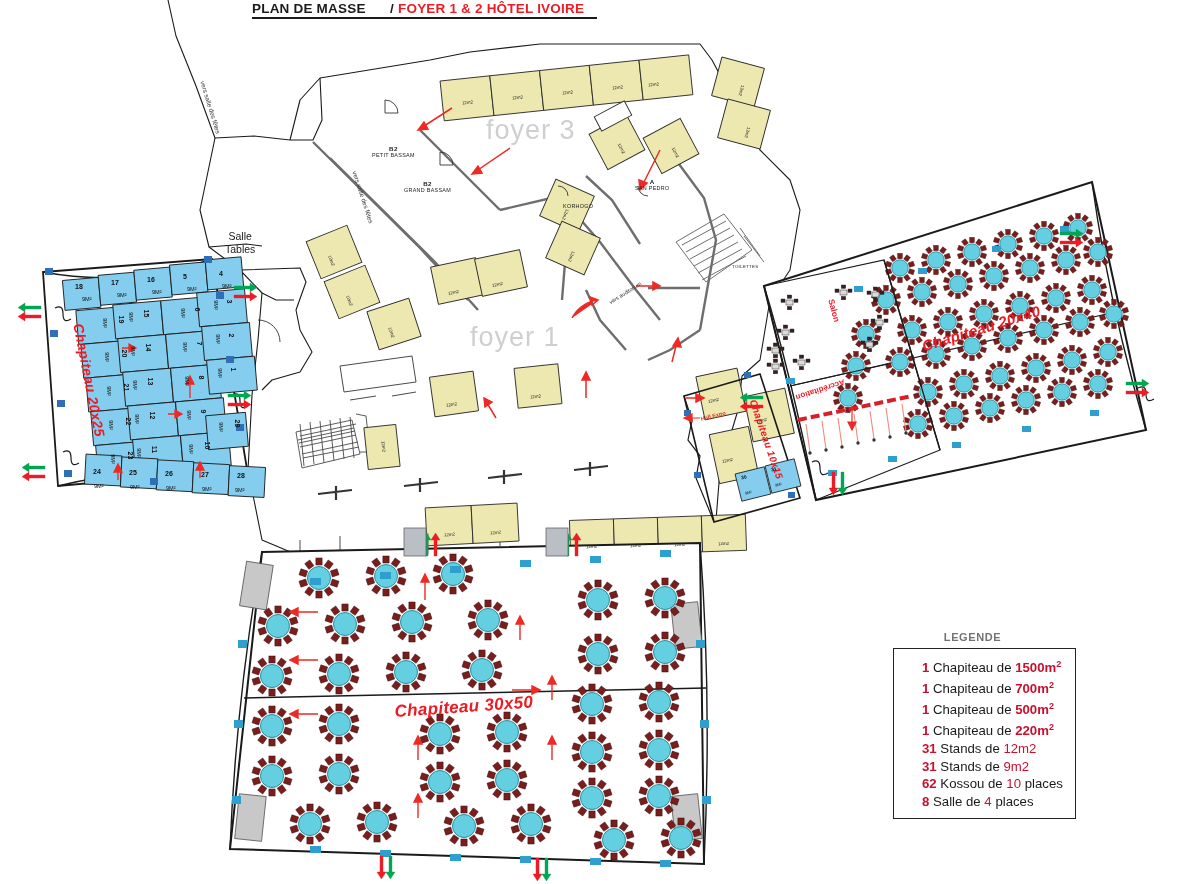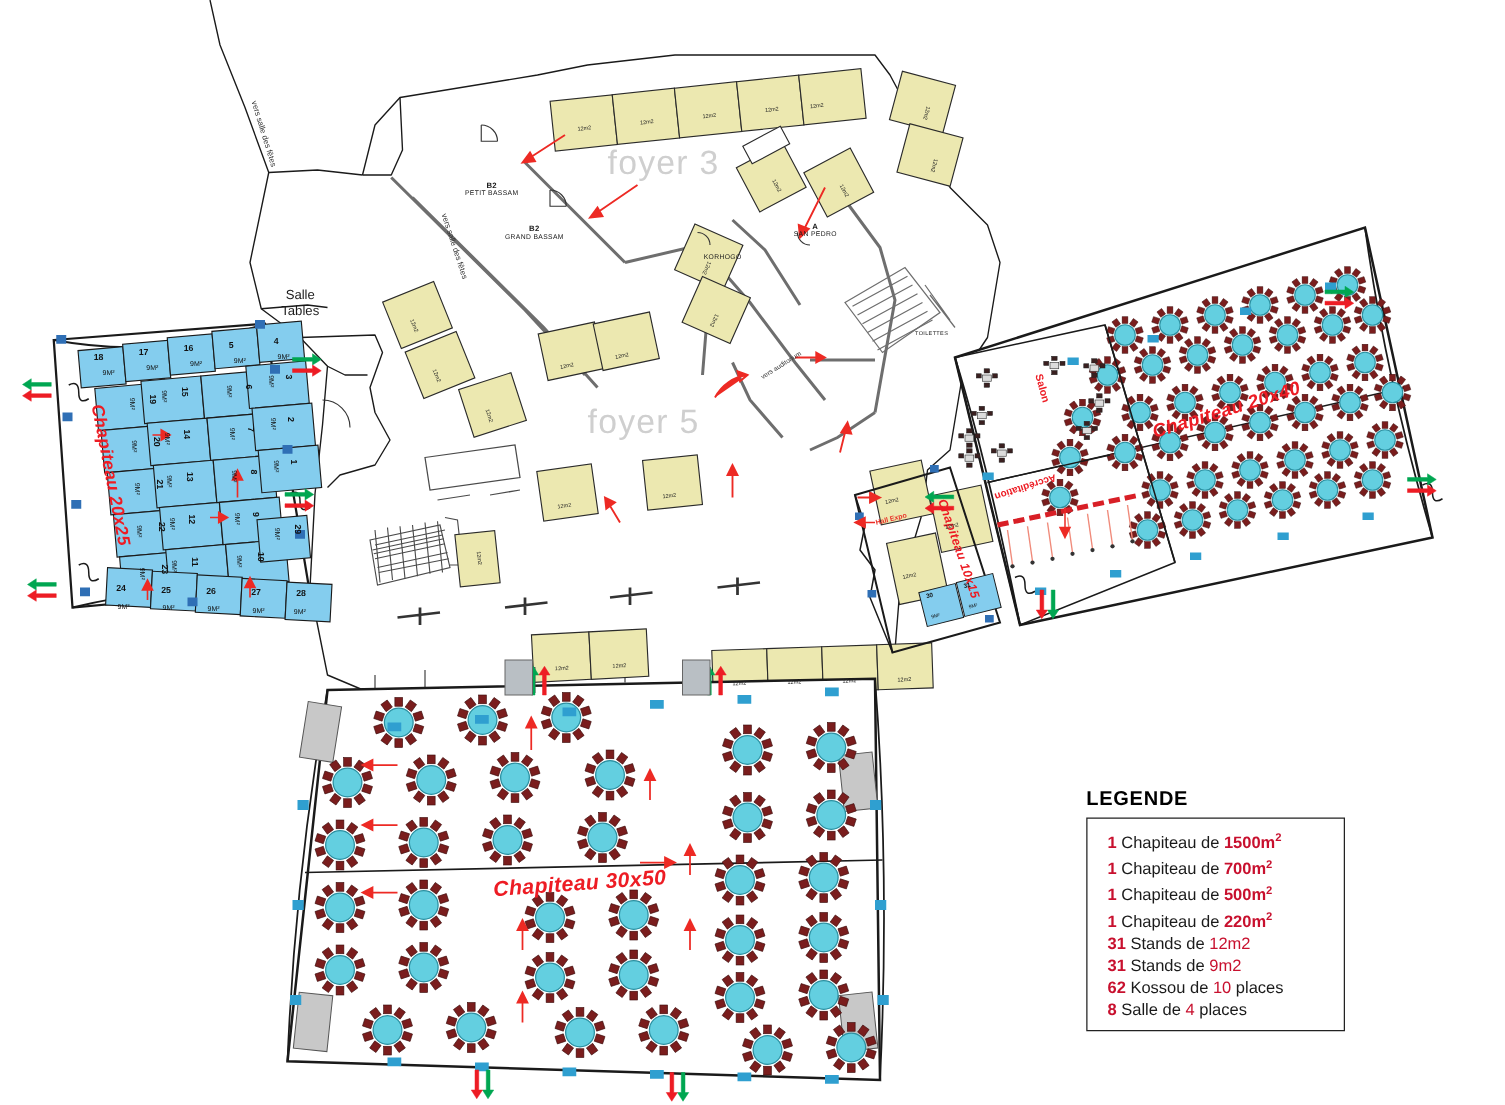--- a/index.html
+++ b/index.html
@@ -12,23 +12,23 @@
   .title-wrap{position:absolute;left:252px;top:0px;width:360px;height:22px;}
   .title-line{position:absolute;left:0;top:17px;width:345px;height:2px;background:#1a1a1a;}
   .ttxt{position:absolute;top:1px;font-size:13.5px;font-weight:bold;letter-spacing:.2px;
         white-space:nowrap;}
   .ttxt.black{left:0px;color:#1a1a1a;}
   .ttxt.sep{left:138px;color:#1a1a1a;}
   .ttxt.red{left:146px;color:#ed1c24;}
 
   
   #legend{position:absolute;left:869px;top:631px;width:207px;}
-  #legend .lg-title{color:#000000;font-weight:bold;font-size:16px;
+  #legend .lg-title{text-align:center;color:#737373;font-weight:bold;font-size:11px;
         letter-spacing:.6px;margin-bottom:5px;}
-  #legend .lg-box{border:1.3px solid #222;background:#fff;padding:7px 10px 8px 16px;}
+  #legend .lg-box{border:1.3px solid #222;background:#fff;padding:7px 10px 8px 28px;margin-left:24px;}
   #legend .lg-row{font-size:13.2px;line-height:17.6px;white-space:nowrap;color:#1a1a1a;}
   #legend .q{color:#c8102e;font-weight:bold;}
   #legend .u{color:#c8102e;font-weight:bold;}
   #legend .u.thin{font-weight:normal;}
   #legend sup{font-size:9px;}
 
   
   .lbl{position:absolute;white-space:nowrap;transform-origin:0 0;pointer-events:none;}
   .foyer{color:#cfcfcf;font-weight:normal;font-size:27px;letter-spacing:1px;}
   .room{color:#1a1a1a;font-size:6.2px;font-weight:bold;letter-spacing:.3px;text-align:center;}
@@ -527,23 +527,29 @@
         </g>
     </g>
 
     <g>
       <rect x="404" y="528" width="22" height="28" fill="#b9bfc4" stroke="#666" stroke-width=".8"></rect>
       <rect x="546" y="528" width="22" height="28" fill="#b9bfc4" stroke="#666" stroke-width=".8"></rect>
     </g>
 
   </svg>
 
+  <div class="title-wrap">
+    <span class="ttxt black">PLAN DE MASSE</span>
+    <span class="ttxt sep">/</span>
+    <span class="ttxt red">FOYER 1 &amp; 2 HÔTEL IVOIRE</span>
+    <div class="title-line"></div>
+  </div>
 
   <div class="lbl foyer" style="left:486px;top:115px;">foyer 3</div>
-  <div class="lbl foyer" style="left:470px;top:322px;">foyer 5</div>
+  <div class="lbl foyer" style="left:470px;top:322px;">foyer 1</div>
 
   <div class="lbl salle" style="left:225px;top:230px;">
     <span>Salle</span><br>
     <span>Tables</span>
   </div>
 
   <div class="lbl thin-note" style="left:206px;top:80px;transform:rotate(73deg);">vers salle des fêtes</div>
   <div class="lbl thin-note" style="left:358px;top:170px;transform:rotate(72deg);">vers salle des fêtes</div>
   <div class="lbl thin-note" style="left:608px;top:300px;transform:rotate(-32deg);font-size:5.4px;">vers auditorium</div>
 

